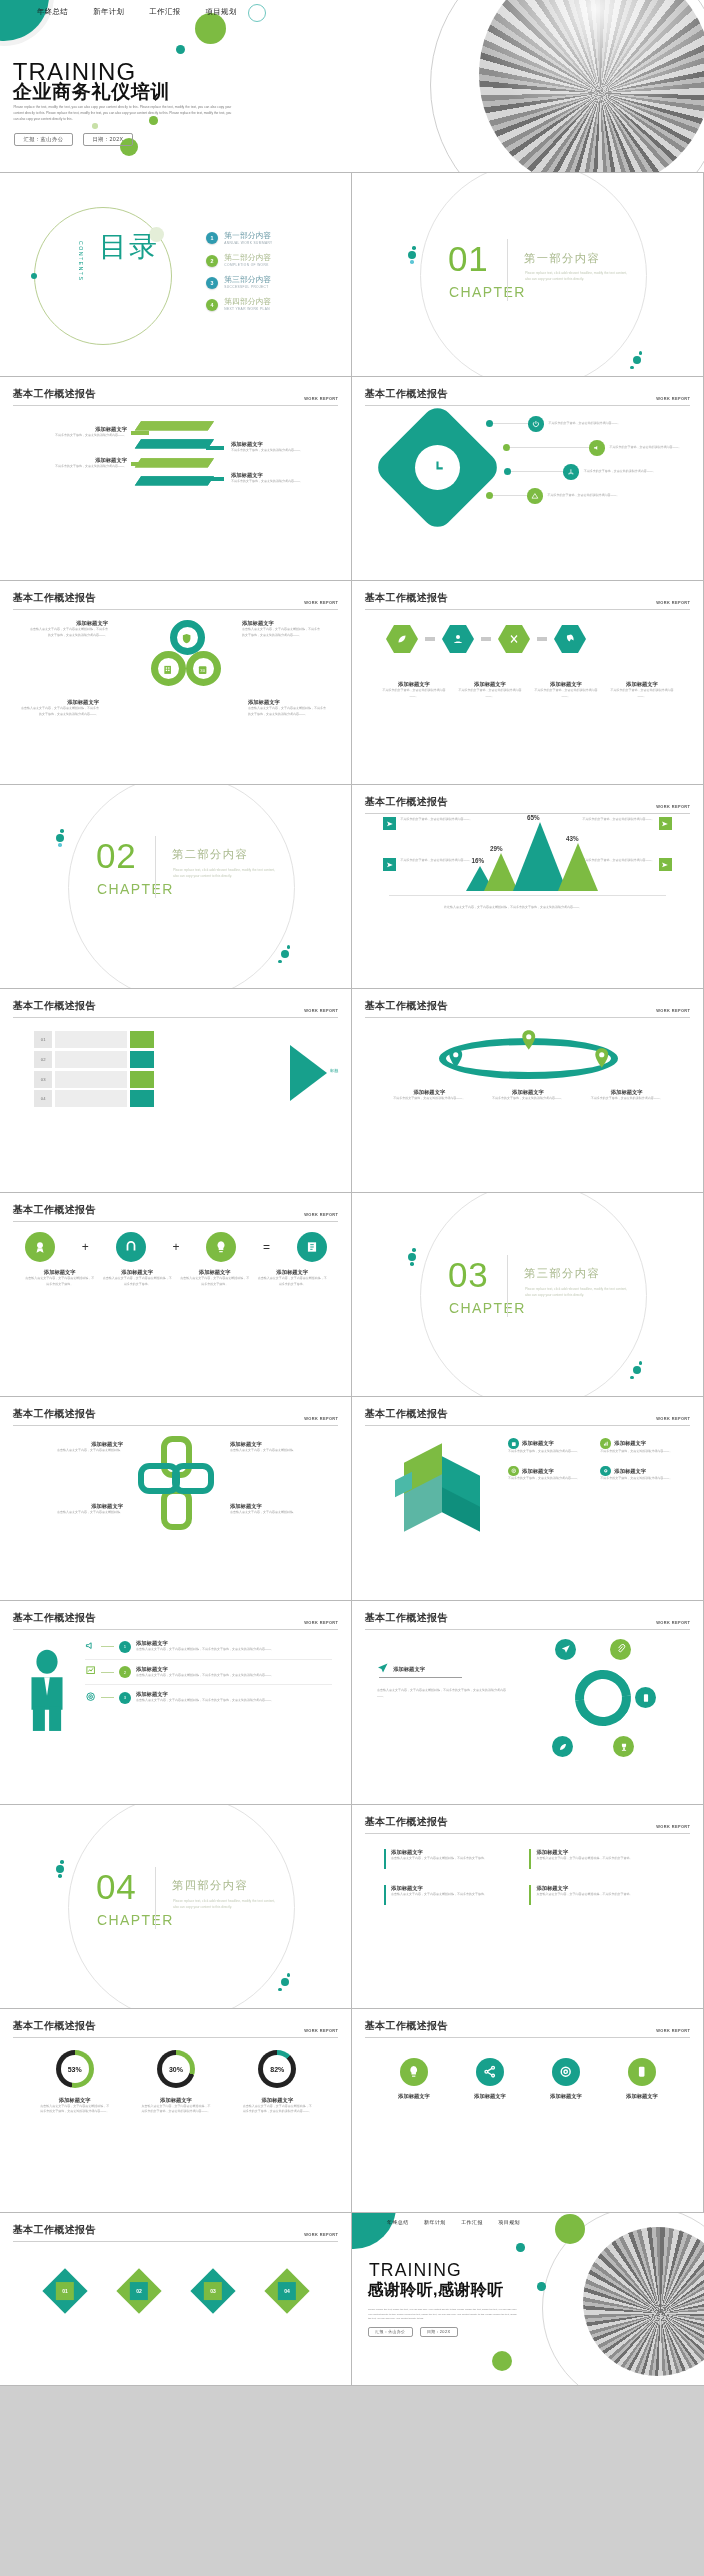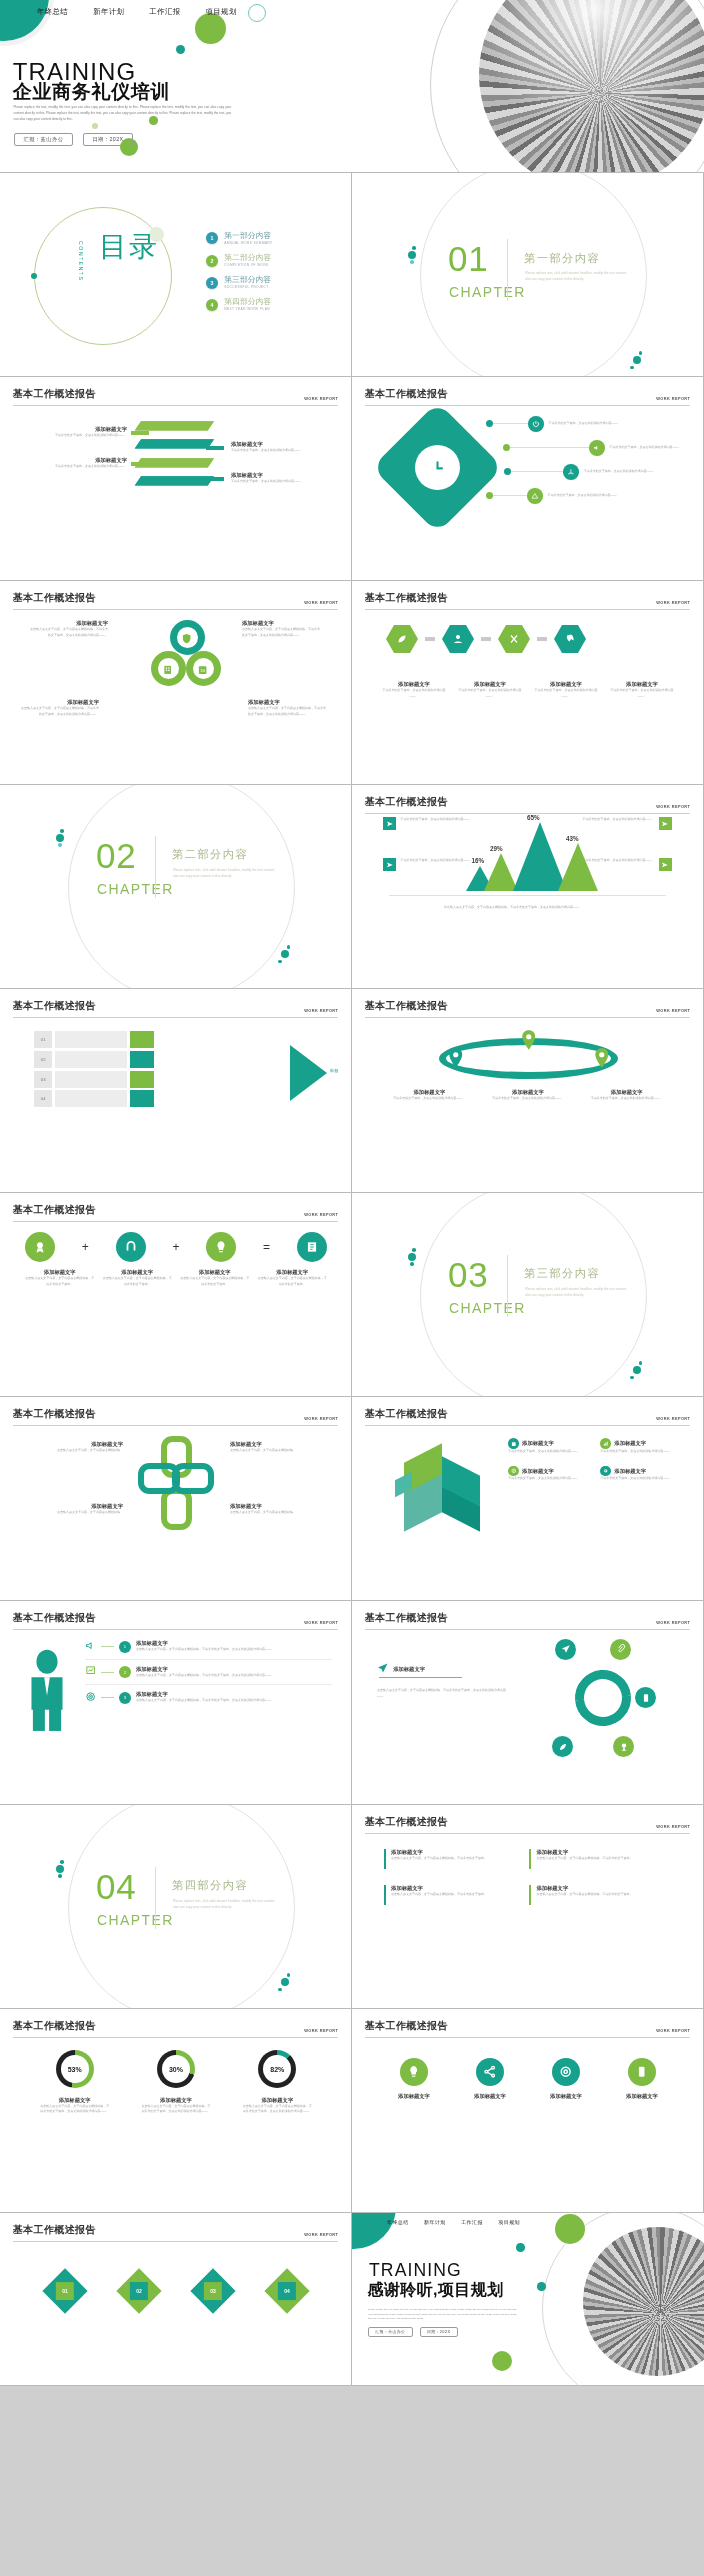--- a/index.html
+++ b/index.html
@@ -986,21 +986,21 @@
       <span>年终总结</span>
       <span>新年计划</span>
       <span>工作汇报</span>
       <span>项目规划</span>
     </div>
     <div style="position:absolute;left:203px;top:1.4px;width:30px;height:30px;border-radius:50%;background:#7dbb42;"></div>
     <div style="position:absolute;left:164px;top:30px;width:8.5px;height:8.5px;border-radius:50%;background:#17a08c;"></div>
     <div style="position:absolute;left:185px;top:69px;width:8.5px;height:8.5px;border-radius:50%;background:#17a08c;"></div>
     <div style="position:absolute;left:140px;top:138px;width:20px;height:20px;border-radius:50%;background:#7dbb42;"></div>
     <div style="position:absolute;left:17px;top:47px;font-size:17.6px;letter-spacing:1.1px;color:#111;">TRAINING</div>
-    <div style="position:absolute;left:15.5px;top:67px;font-size:16px;font-weight:bold;color:#111;letter-spacing:0.4px;">感谢聆听,项目规划</div>
+    <div style="position:absolute;left:15.5px;top:67px;font-size:16px;font-weight:bold;color:#111;letter-spacing:0.4px;">感谢聆听,感谢聆听</div>
     <div style="position:absolute;left:16px;top:94px;width:149px;font-size:2.3px;line-height:2;color:#8a8a8a;text-align:justify;">Please replace the text, modify the text, you can also copy your content directly to this. Please replace the text, modify the text, you can also copy your content directly to this. Please replace the text, modify the text, you can also copy your content directly to this. Please replace the text, modify the text, you can also copy your content directly to this.</div>
     <div style="position:absolute;left:16px;top:114px;display:flex;gap:7px;">
       <span class="ts-pill" style="font-size:3.9px;padding:1.4px 6.3px;">汇报：蓝山办公</span>
       <span class="ts-pill" style="font-size:3.9px;padding:1.4px 6.3px;">日期：202X</span>
     </div>
   </div>
 
 </div>
 </div>
 

